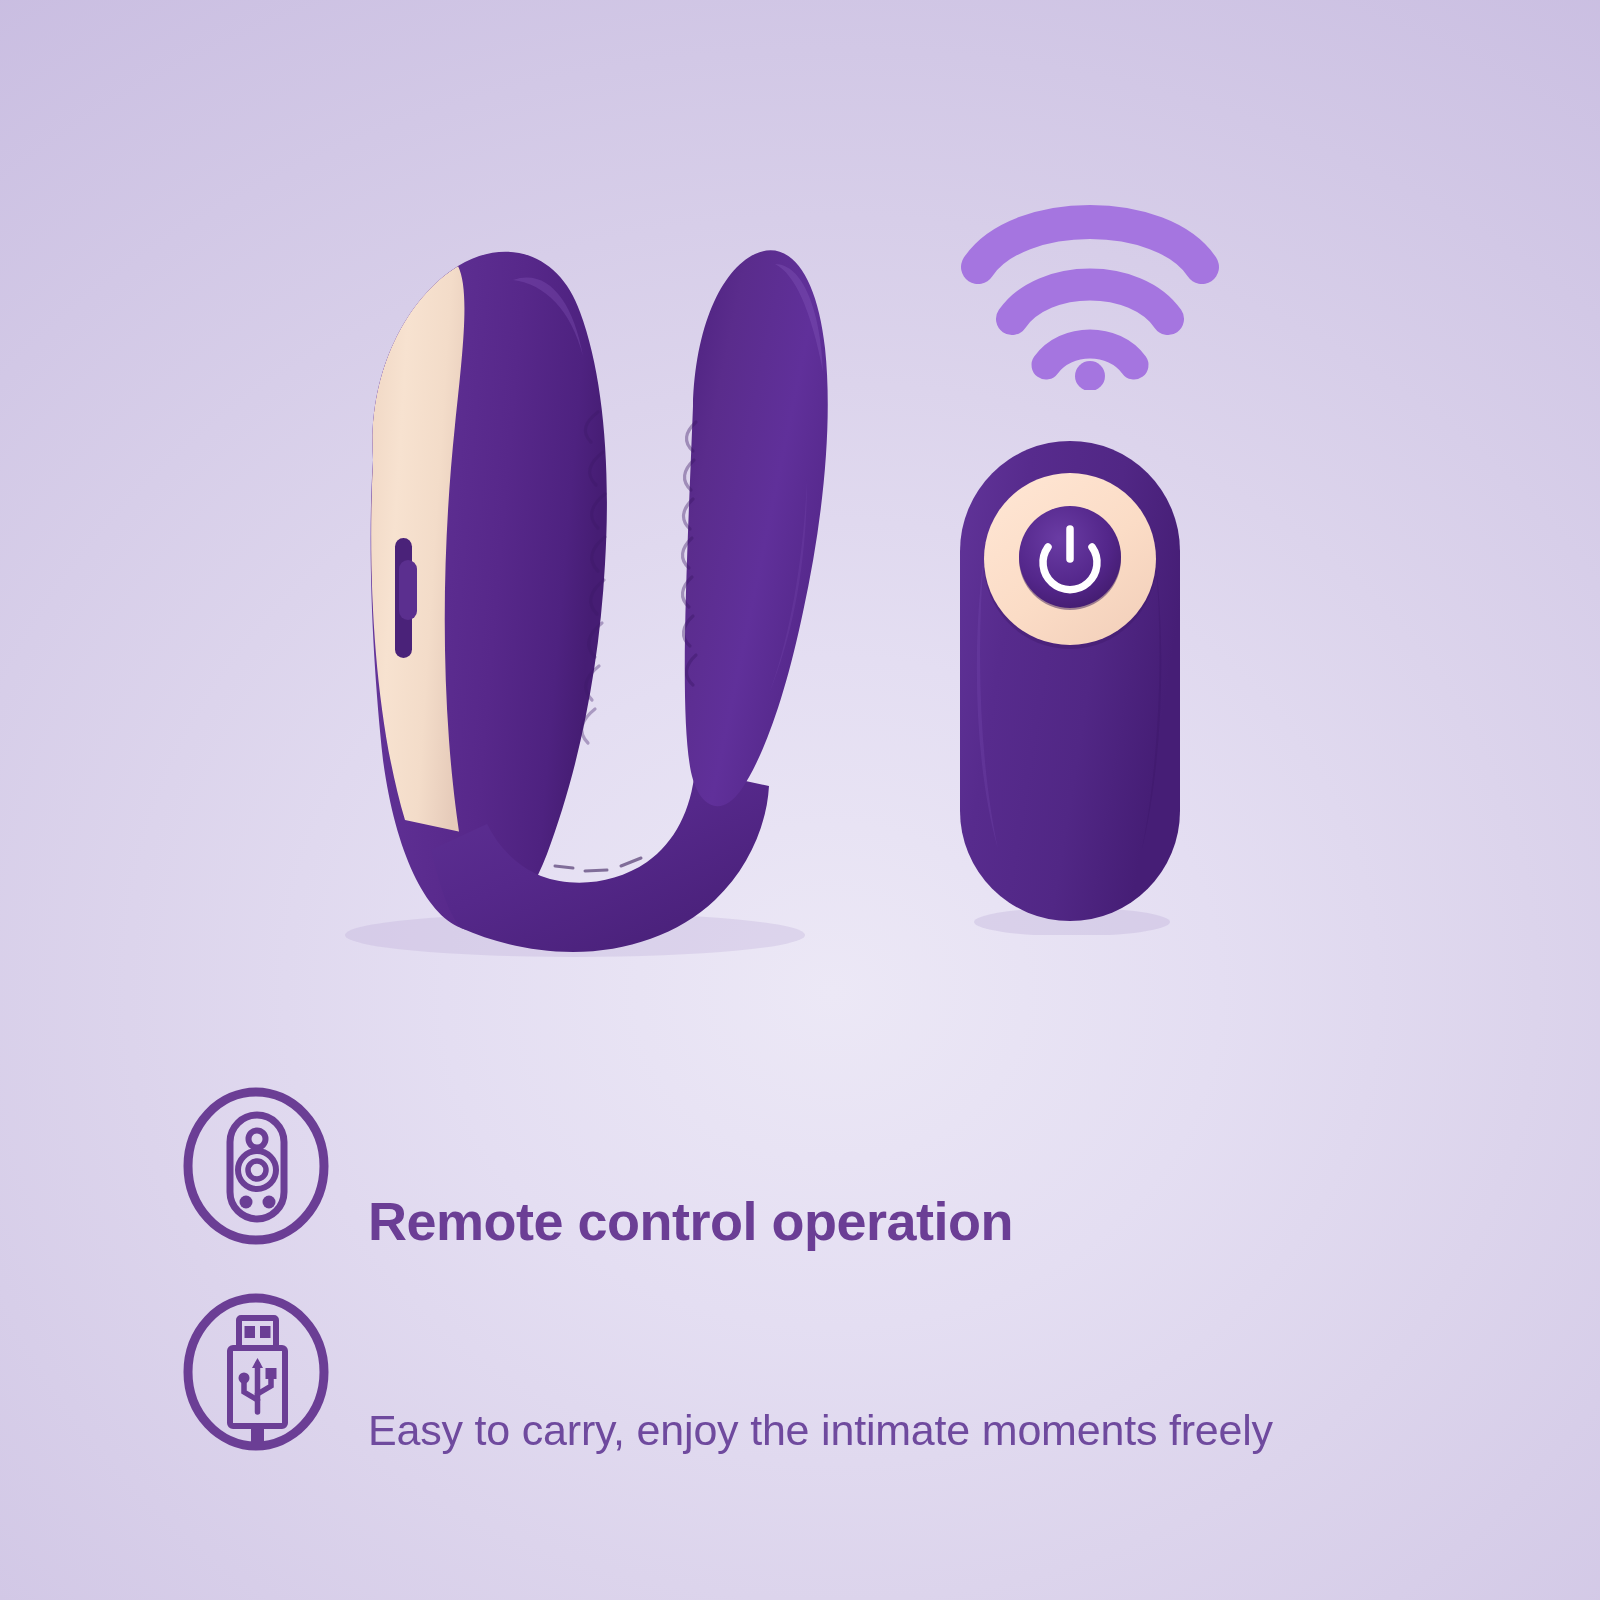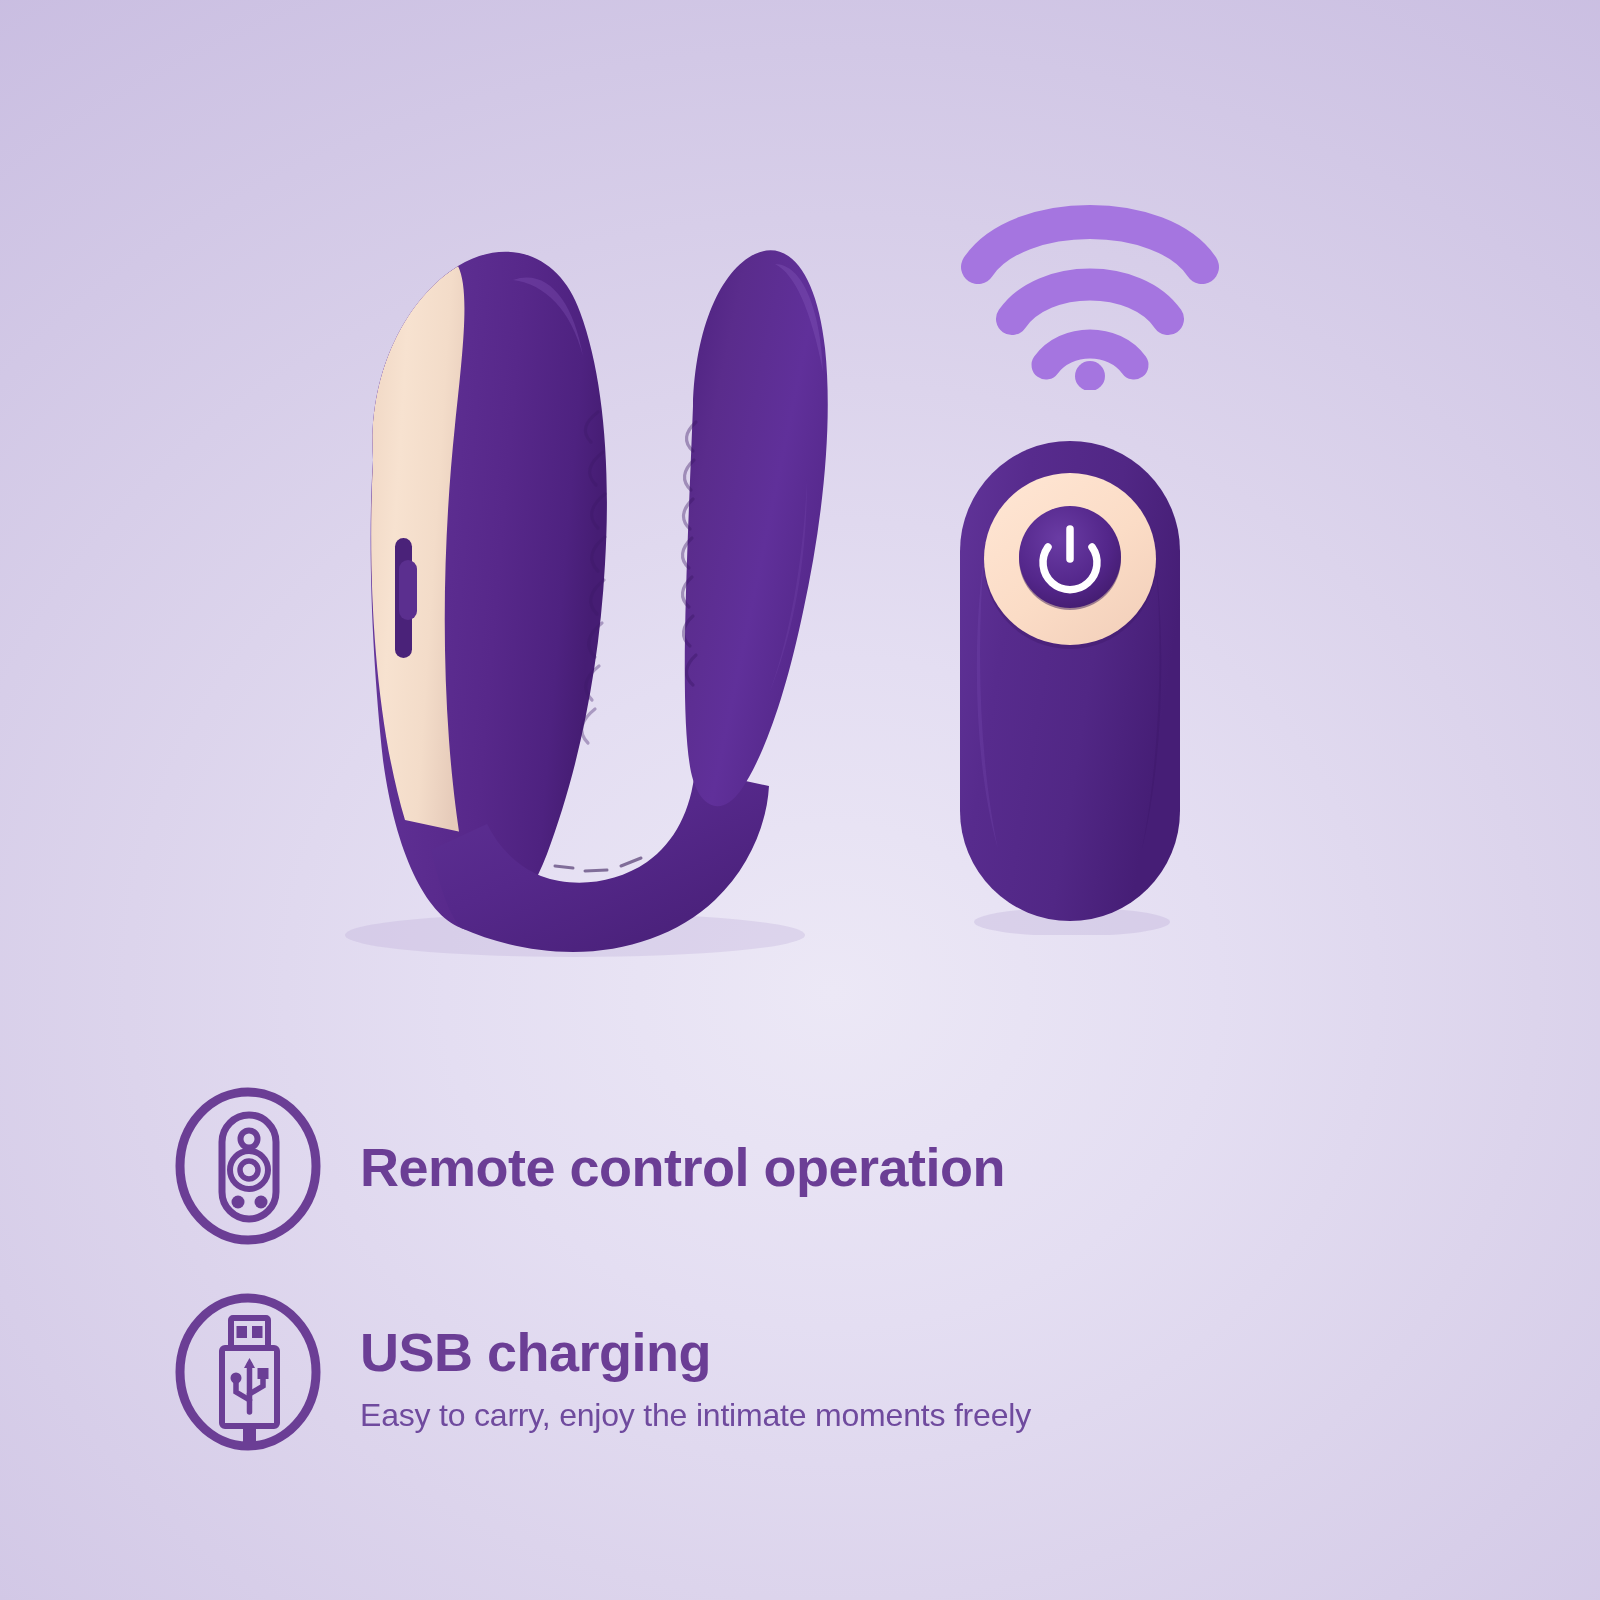--- a/index.html
+++ b/index.html
@@ -75,24 +75,24 @@
   #features {
     position: absolute;
     left: 0;
     top: 1060px;
     width: 1600px;
     height: 540px;
   }
 
   .feature-row {
     position: absolute;
-    left: 172px;
+    left: 180px;
     width: 1300px;
     display: flex;
-    align-items: center;
+    align-items: flex-end;
   }
 
   .feature-row.row-1 { top: 22px; }
   .feature-row.row-2 { top: 228px; }
 
   .feature-icon-wrap {
     flex: 0 0 auto;
     width: 160px;
     height: 168px;
     position: relative;
@@ -120,21 +120,21 @@
     font-weight: normal;
     font-size: 42px;
     line-height: 1.18;
     color: #6F4A9E;
     letter-spacing: -0.2px;
     margin: 6px 0 0 0;
     white-space: nowrap;
   }
 
   .row-2 .feature-text { padding-top: 14px; }
-  .row-2 .feature-sub { font-size: 32px; margin-top: 16px; }
+  .row-2 .feature-sub { font-size: 43px; margin-top: 16px; }
 
   svg { display: block; }
 </style>
 </head>
 <body>
 
 <div id="page">
 
   <div id="hero">
 
@@ -355,19 +355,18 @@
             <line x1="77.5" y1="76" x2="77.5" y2="124"></line>
             <path d="M 64 92 L 64 104 L 77.5 112"></path>
             <path d="M 91 86 L 91 98 L 77.5 106"></path>
           </g>
           <path d="M 77.5 70 L 72 80 L 83 80 Z" fill="#6B3E95"></path>
           <circle cx="64" cy="90" r="5.5" fill="#6B3E95"></circle>
           <rect x="85.5" y="80" width="11" height="11" fill="#6B3E95"></rect>
         </svg>
       </div>
       <div class="feature-text">
-        <div class="feature-title">USB charging</div>
         <div class="feature-sub">Easy to carry, enjoy the intimate moments freely</div>
       </div>
     </div>
 
   </div>
 </div>
 
 </body></html>

